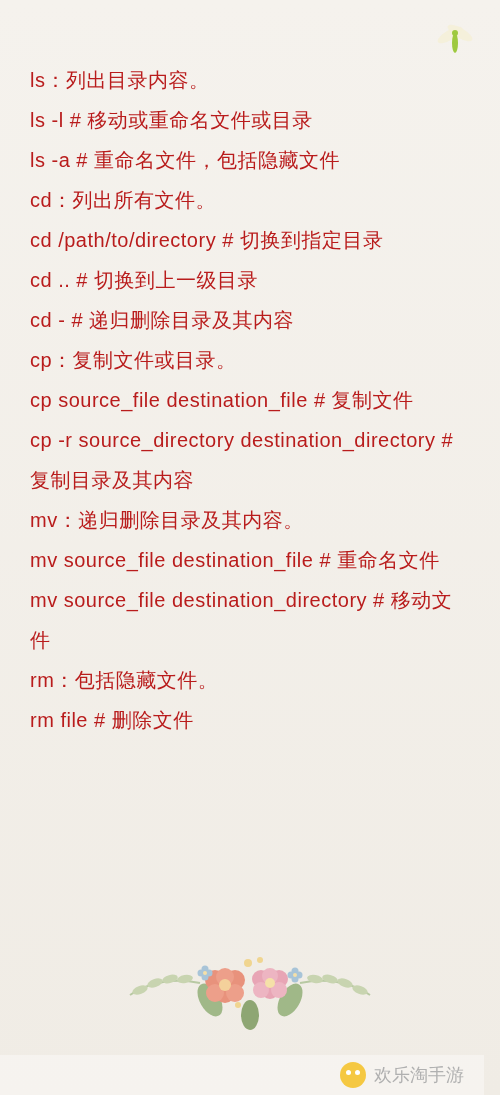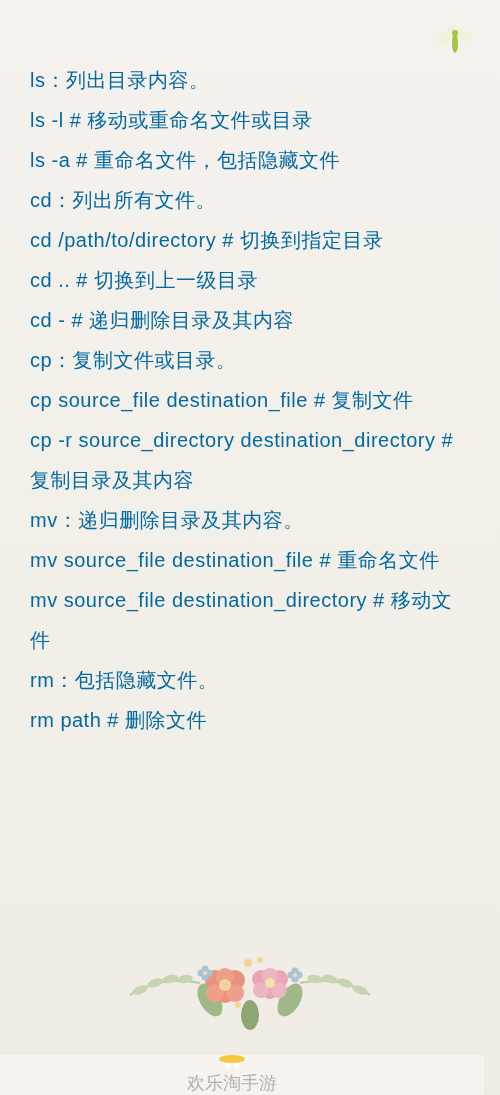--- a/index.html
+++ b/index.html
@@ -17,21 +17,21 @@
   }
   .dragonfly {
     position: absolute;
     top: 15px;
     right: 20px;
     width: 50px;
     height: 50px;
   }
   .content {
     padding: 60px 30px 20px 30px;
-    color: #0369a1;
+    color: #b91c1c;
     font-size: 20px;
     line-height: 2.0;
     letter-spacing: 0.5px;
   }
   .content p {
     margin: 0;
   }
   .flowers {
     position: absolute;
     bottom: 50px;
@@ -45,21 +45,20 @@
     bottom: 0;
     left: 0;
     right: 16px;
     height: 40px;
     background: rgba(255,255,255,0.4);
     display: flex;
     align-items: center;
     justify-content: flex-end;
     padding-right: 20px;
     gap: 8px;
-    flex-direction: column;
   }
   .footer-icon {
     width: 26px;
     height: 26px;
     border-radius: 50%;
     background: #f5c842;
     position: relative;
   }
   .footer-icon::before, .footer-icon::after {
     content: '';
@@ -98,21 +97,21 @@
   <p> cd /path/to/directory # 切换到指定目录</p>
   <p> cd .. # 切换到上一级目录</p>
   <p> cd - # 递归删除目录及其内容</p>
   <p>cp：复制文件或目录。</p>
   <p> cp source_file destination_file # 复制文件</p>
   <p> cp -r source_directory destination_directory # 复制目录及其内容</p>
   <p>mv：递归删除目录及其内容。</p>
   <p> mv source_file destination_file # 重命名文件</p>
   <p> mv source_file destination_directory # 移动文件</p>
   <p>rm：包括隐藏文件。</p>
-  <p> rm path # 删除文件</p>
+  <p> rm file # 删除文件</p>
 </div>
 
 <div class="flowers">
   <svg viewBox="0 0 280 120">
 
     <path d="M 20 70 Q 50 50 90 58" stroke="#b8c9a3" stroke-width="2" fill="none"></path>
     <ellipse cx="30" cy="65" rx="8" ry="4" fill="#c8d4b0" transform="rotate(-20 30 65)"></ellipse>
     <ellipse cx="45" cy="58" rx="8" ry="4" fill="#c8d4b0" transform="rotate(-20 45 58)"></ellipse>
     <ellipse cx="60" cy="54" rx="8" ry="4" fill="#c8d4b0" transform="rotate(-15 60 54)"></ellipse>
     <ellipse cx="75" cy="54" rx="8" ry="4" fill="#c8d4b0" transform="rotate(-10 75 54)"></ellipse>

